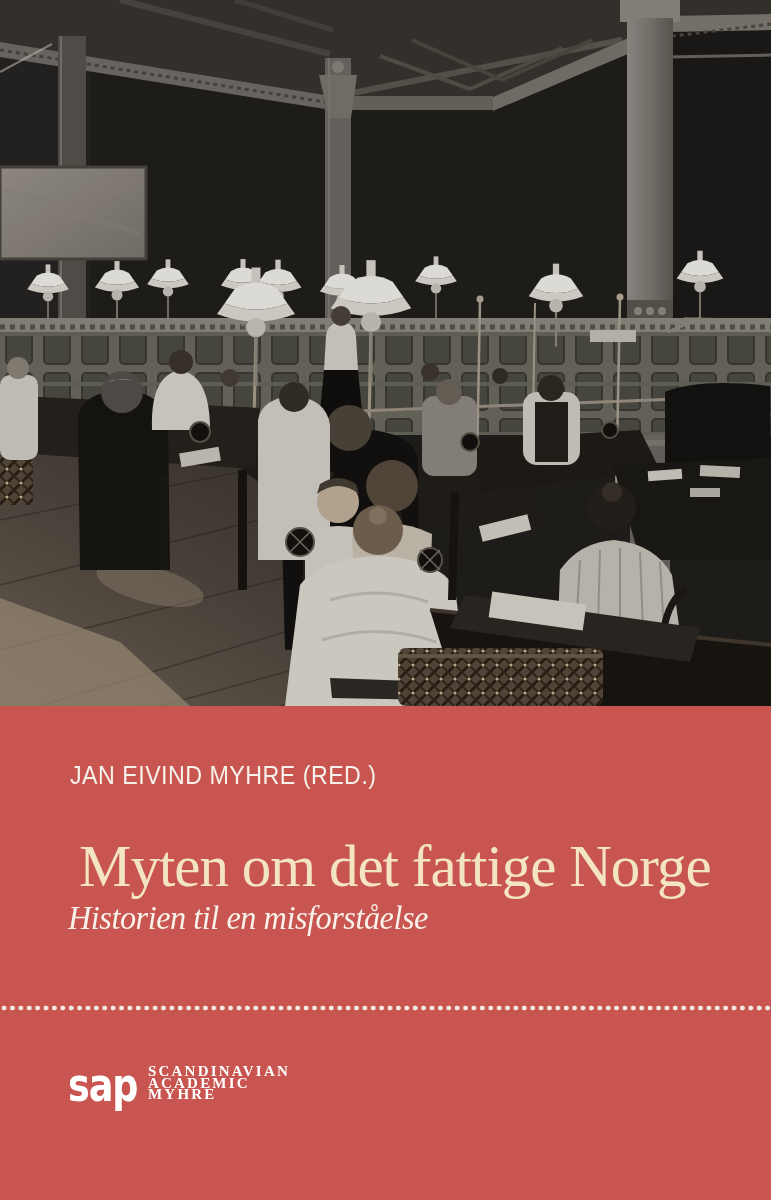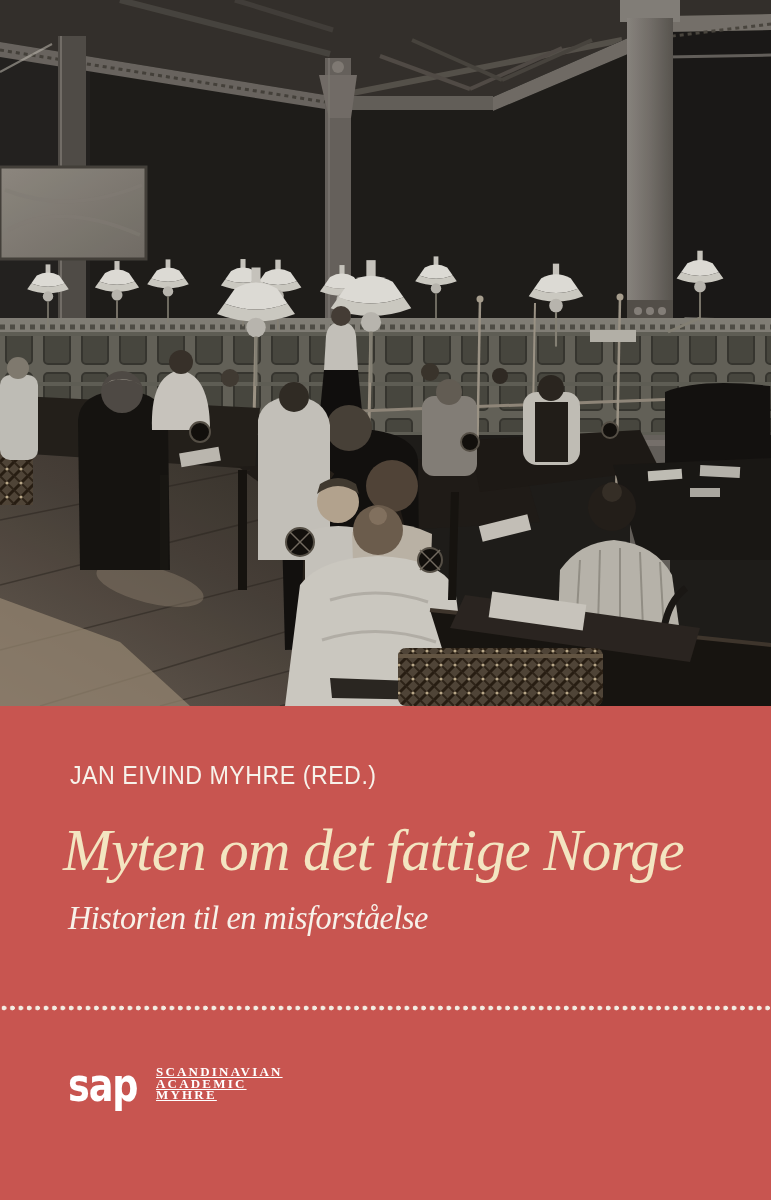--- a/index.html
+++ b/index.html
@@ -50,25 +50,25 @@
   .publisher-logo{
     display:block;
     color:#fff;
     font-family:"DejaVu Sans","Liberation Sans",sans-serif;
     font-weight:bold;font-size:47px;letter-spacing:-1.5px;
     line-height:.9;
     transform:scaleX(.78);transform-origin:left top;
     margin-top:4px;
   }
   .publisher-name{
-    position:absolute;left:88px;top:6px;
+    position:absolute;left:80px;top:6px;
     color:#fff;
     font-family:"Liberation Serif","DejaVu Serif",serif;
-    font-weight:bold;font-size:13px;letter-spacing:2.2px;
-    line-height:11.5px;white-space:nowrap;text-decoration:underline;
+    font-weight:bold;font-size:15px;letter-spacing:2.2px;
+    line-height:11.5px;white-space:nowrap;
   }
 </style>
 </head>
 <body>
 
 <div class="cover">
 
   <svg class="photo" viewBox="0 0 771 706" aria-hidden="true">
     <defs>
       <linearGradient id="floorGrad" x1="0" y1="1" x2="1" y2="0">
@@ -310,21 +310,21 @@
       <line x1="455" y1="492" x2="452" y2="600" stroke="#181511" stroke-width="8"></line>
     </g>
 
     <rect x="0" y="0" width="771" height="706" fill="#000" opacity=".08"></rect>
   </svg>
 
   <div class="panel"></div>
 
   <div class="author-line">JAN EIVIND MYHRE (RED.)</div>
 
-  <h1 class="book-title" style="margin:0;font-style:italic;">Myten om det fattige Norge</h1>
+  <h1 class="book-title" style="margin:16px;">Myten om det fattige Norge</h1>
 
   <div class="book-subtitle">Historien til en misforståelse</div>
 
   <div class="dotted-separator"></div>
 
   <div class="publisher-block">
     <span class="publisher-logo">sap</span>
     <div class="publisher-name">
       <div>SCANDINAVIAN</div>
       <div>ACADEMIC</div>

